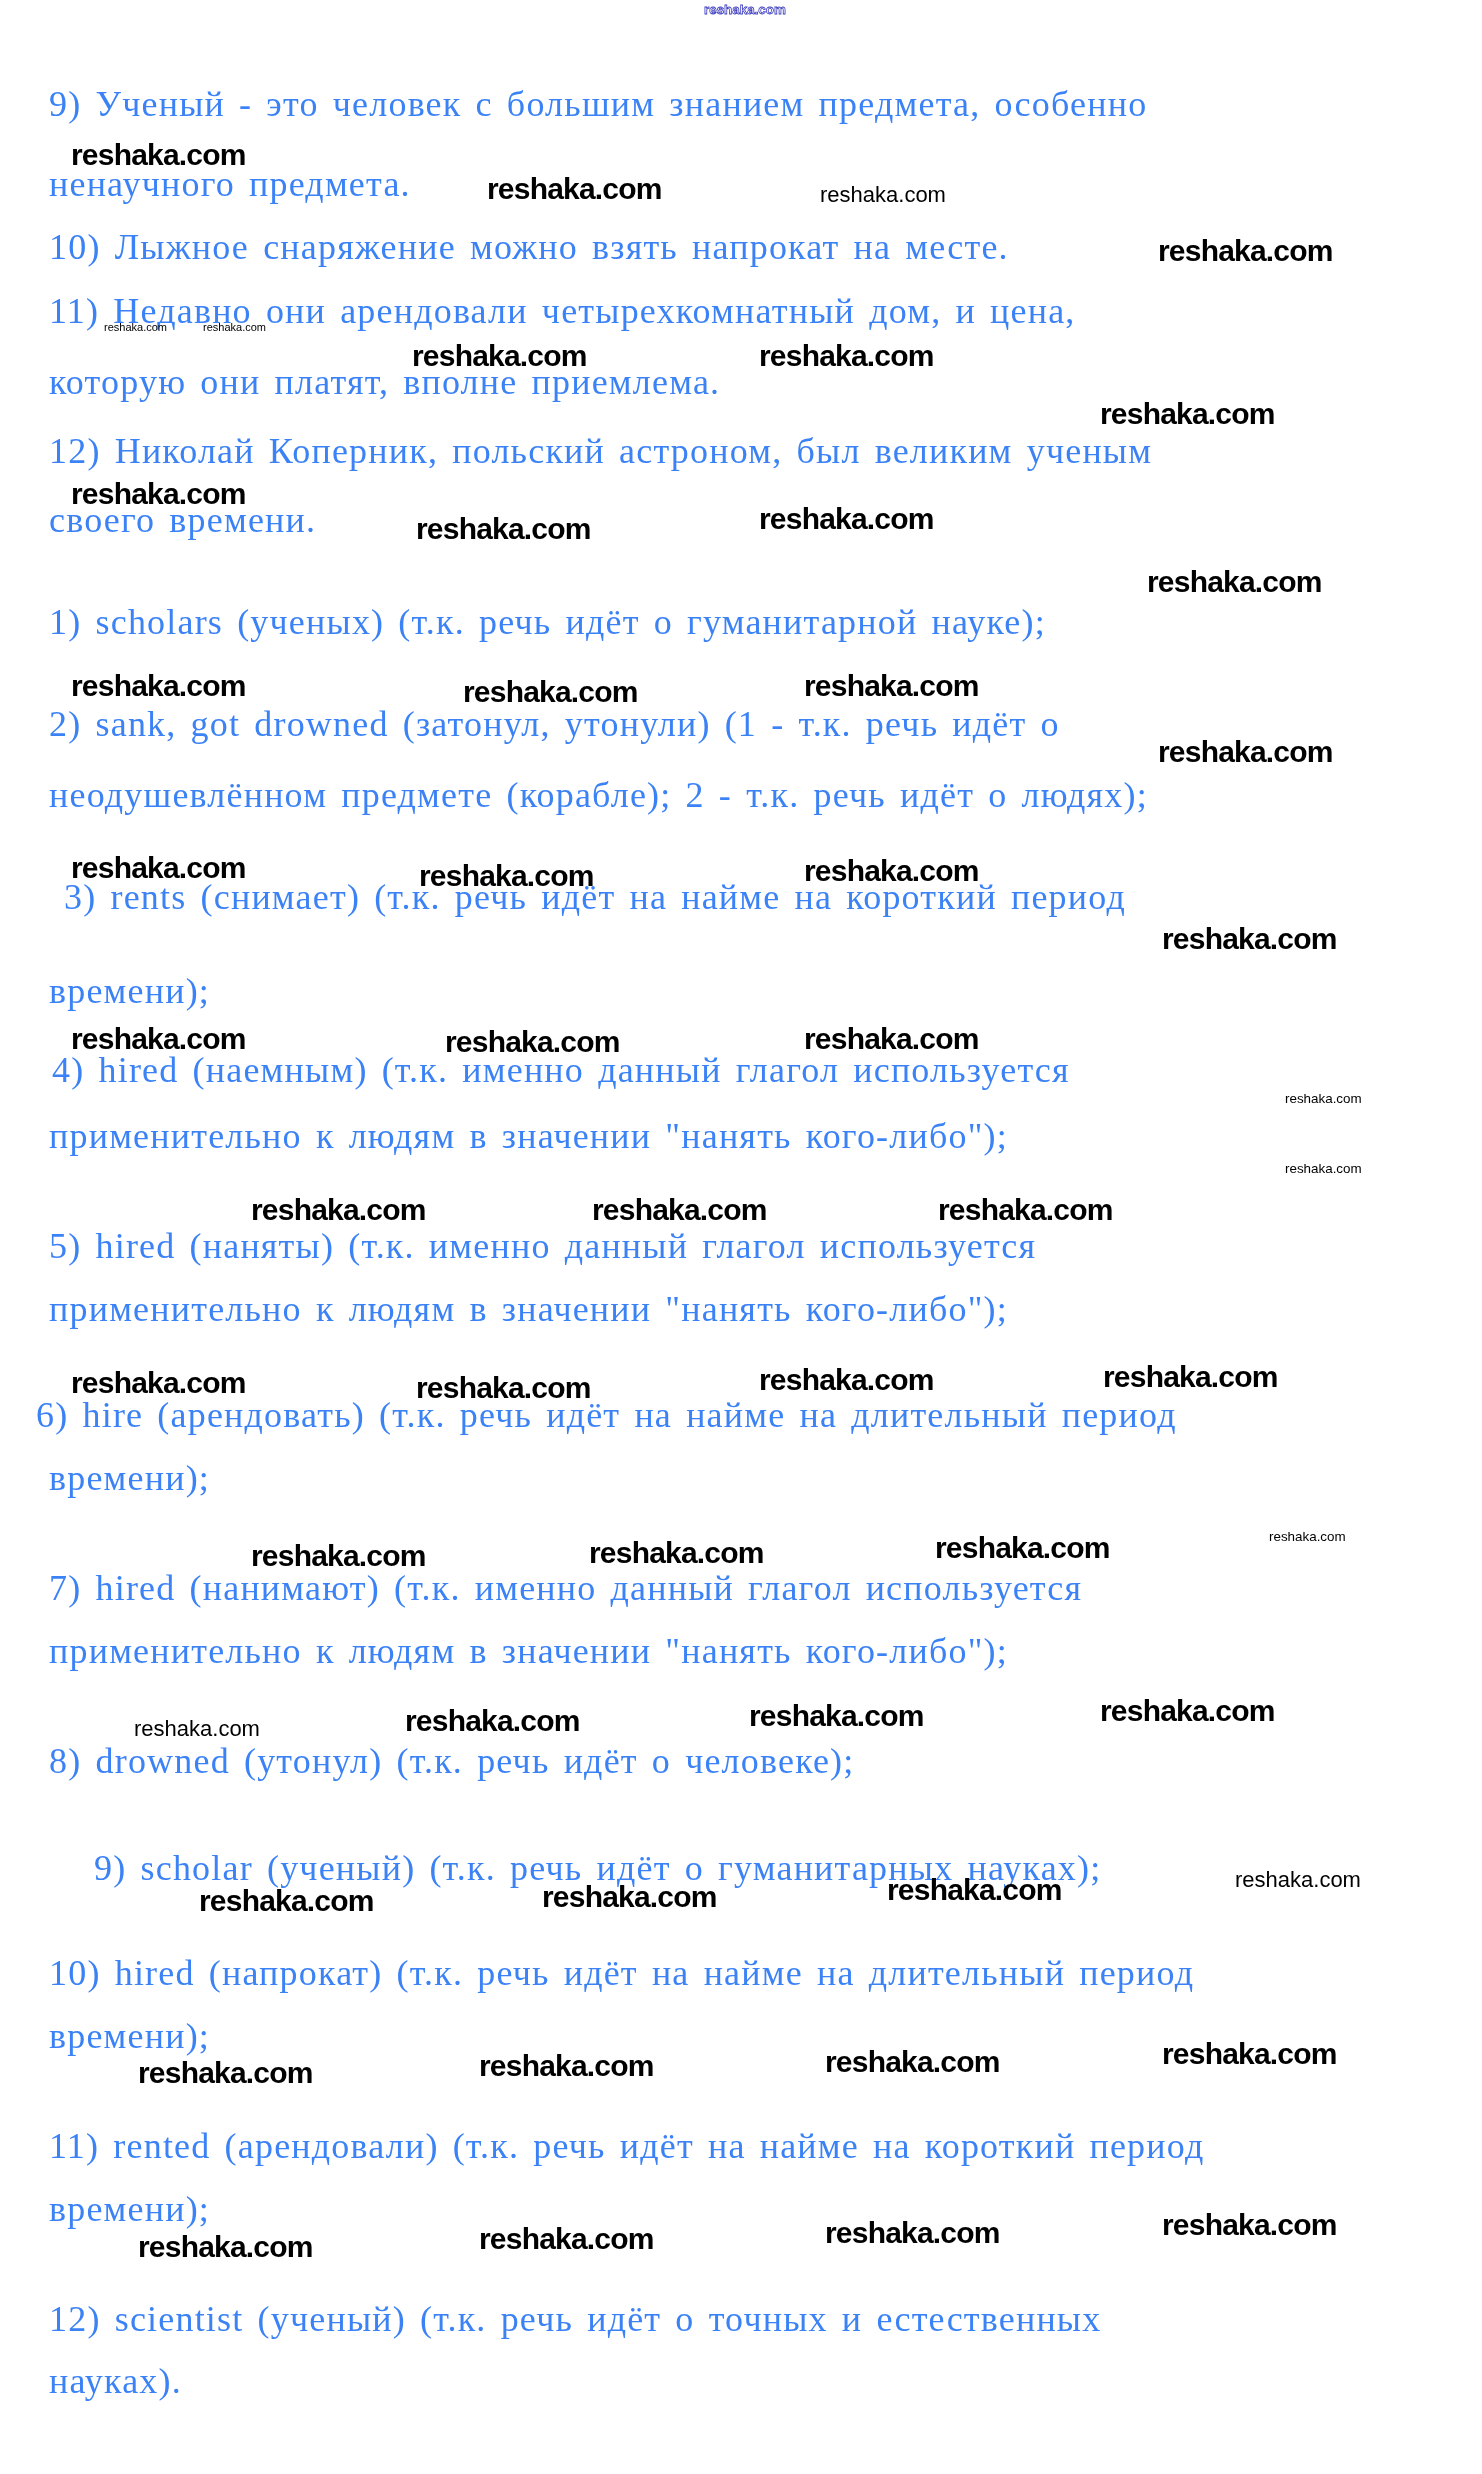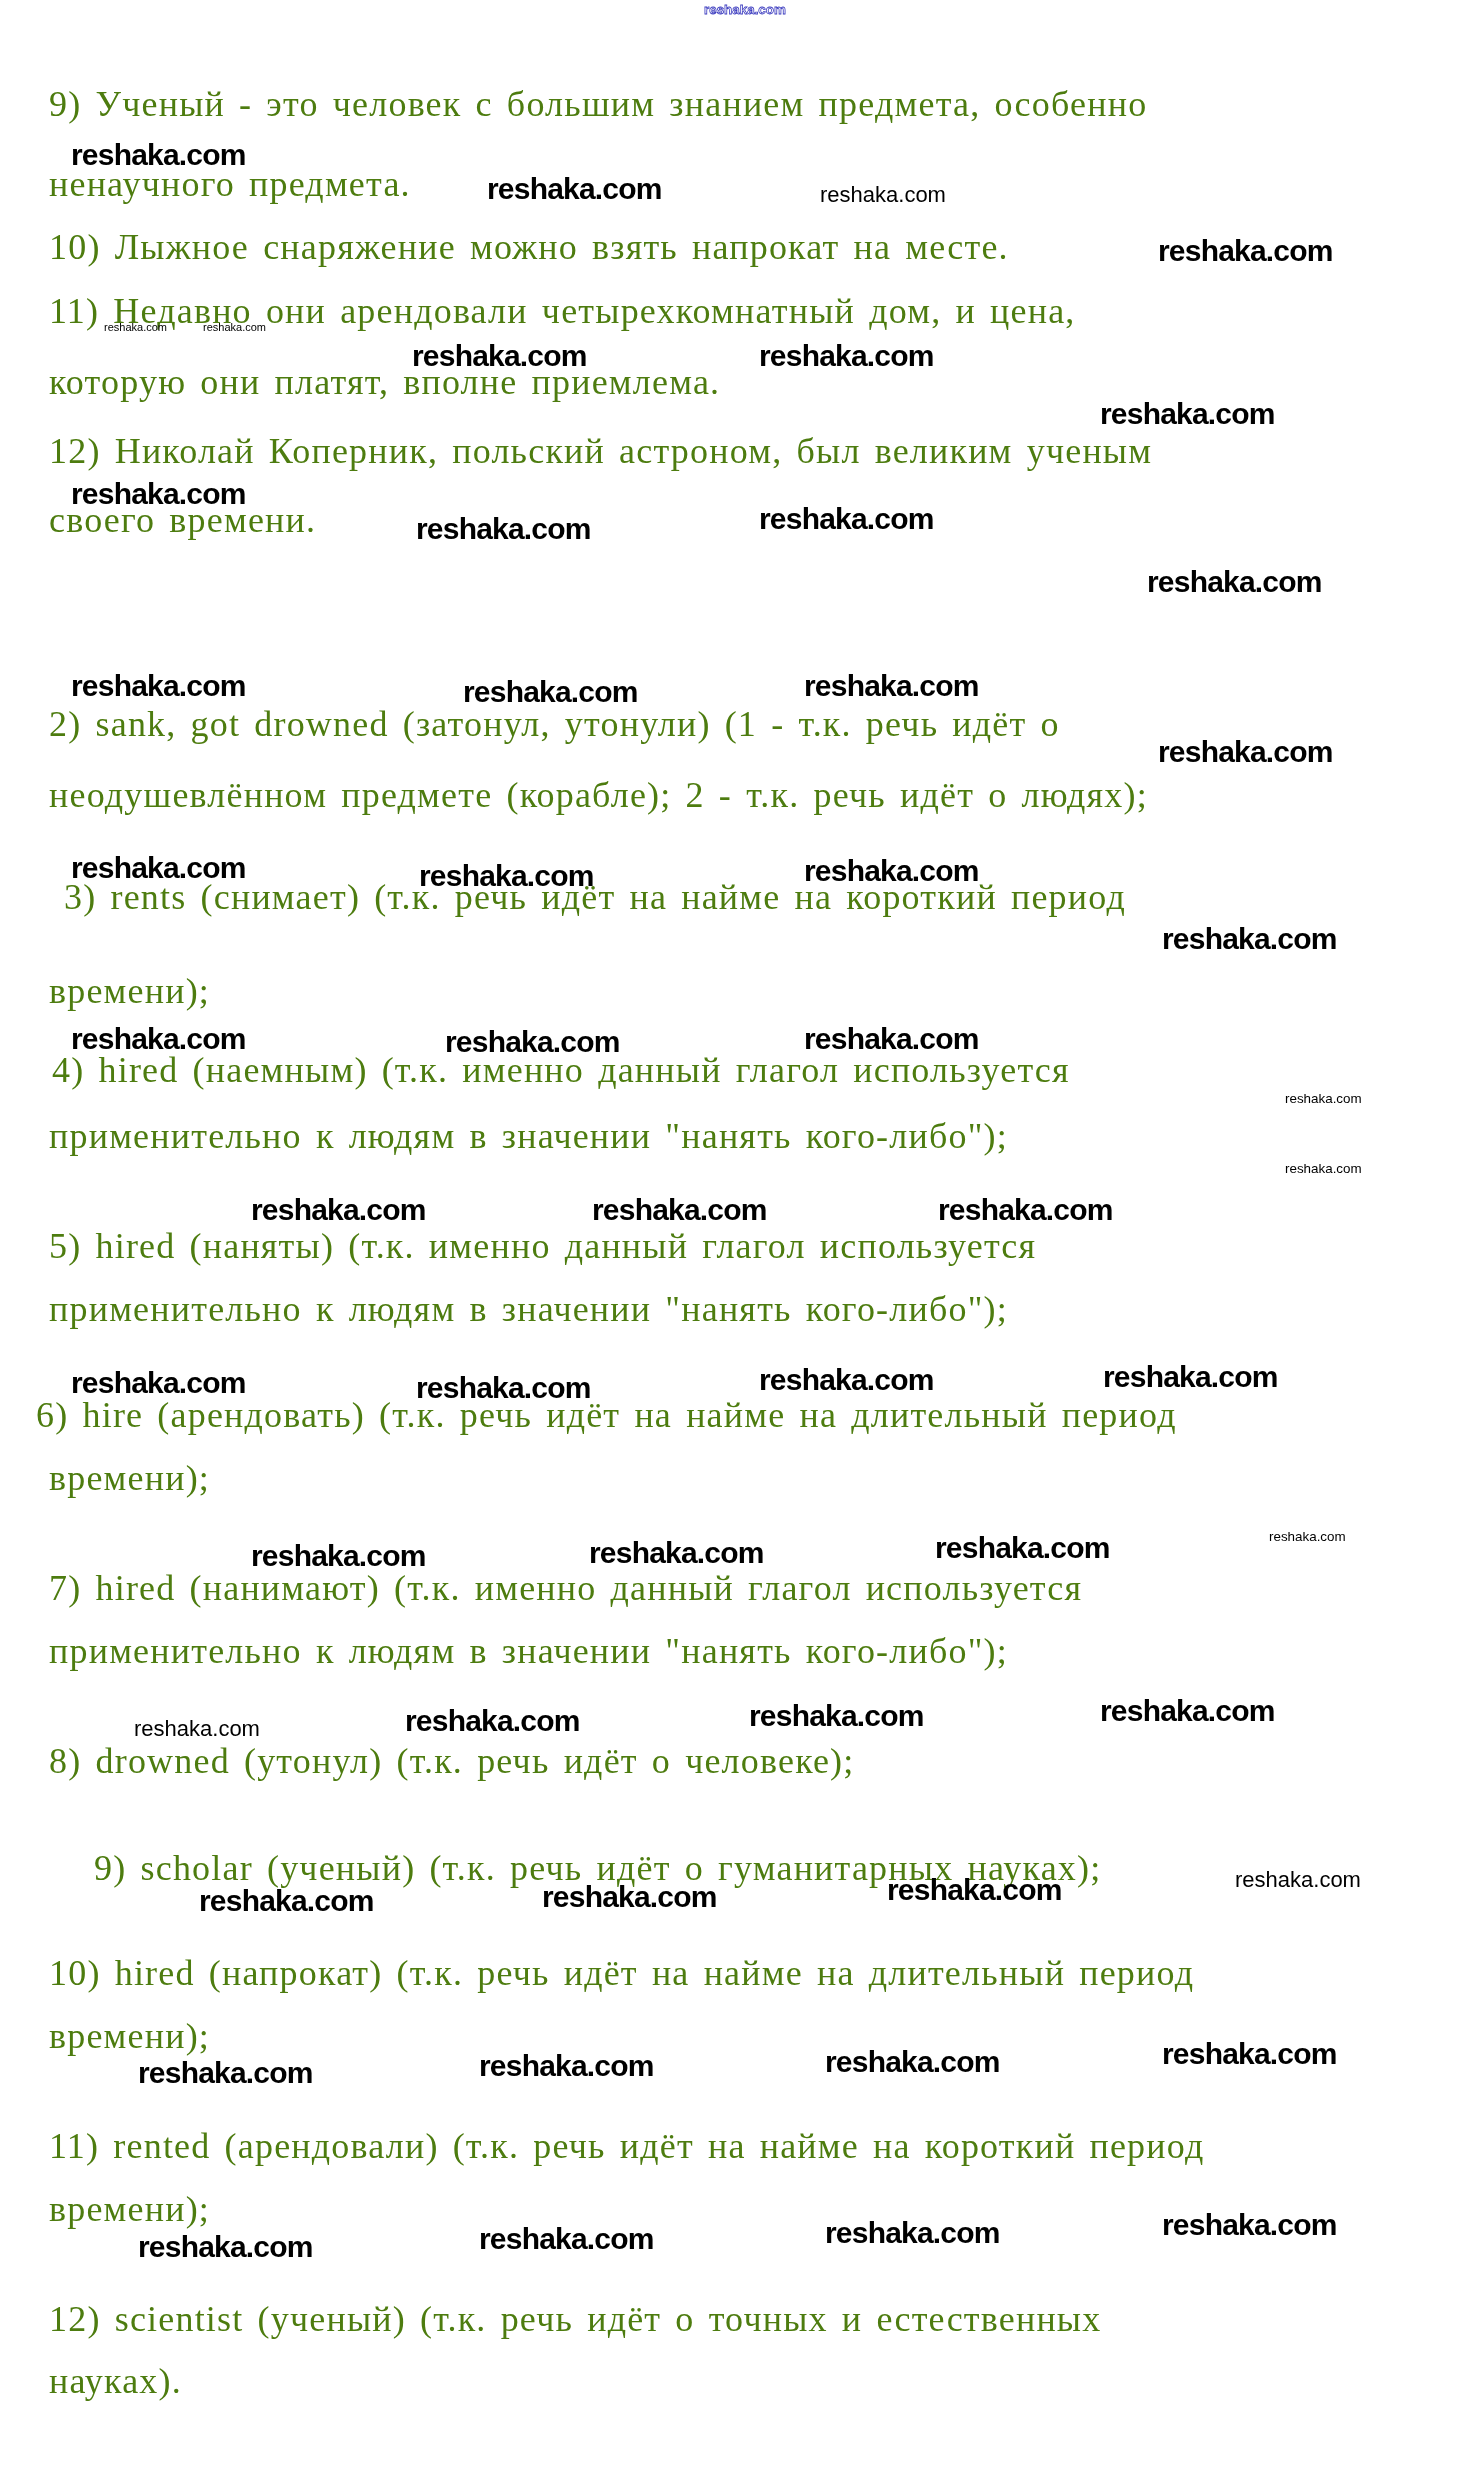--- a/index.html
+++ b/index.html
@@ -12,21 +12,21 @@
     width: 1420px;
     height: 2475px;
     background: #ffffff;
     overflow: hidden;
     font-family: "Liberation Serif", serif;
   }
   
   .tl {
     position: absolute;
     white-space: nowrap;
-    color: #4d7c0f;
+    color: #3b82f6;
     font-size: 36px;
     line-height: 1.1;
     letter-spacing: 1.2px;
     word-spacing: 3.9px;
   }
   
   .wm {
     position: absolute;
     white-space: nowrap;
     font-family: "Liberation Sans", sans-serif;
@@ -51,20 +51,21 @@
 
   <div class="wm wm-blue" style="left:704px; top:3.1px;">reshaka.com</div>
 
   <div class="tl" style="left:49px; top:85px;">9) Ученый - это человек с большим знанием предмета, особенно</div>
   <div class="tl" style="left:49px; top:165px;">ненаучного предмета.</div>
   <div class="tl" style="left:49px; top:228px;">10) Лыжное снаряжение можно взять напрокат на месте.</div>
   <div class="tl" style="left:49px; top:292px;">11) Недавно они арендовали четырехкомнатный дом, и цена,</div>
   <div class="tl" style="left:49px; top:363px;">которую они платят, вполне приемлема.</div>
   <div class="tl" style="left:49px; top:432px;">12) Николай Коперник, польский астроном, был великим ученым</div>
   <div class="tl" style="left:49px; top:501px;">своего времени.</div>
+  <div class="tl" style="left:49px; top:603px;">1) scholars (ученых) (т.к. речь идёт о гуманитарной науке);</div>
   <div class="tl" style="left:49px; top:705px;">2) sank, got drowned (затонул, утонули) (1 - т.к. речь идёт о</div>
   <div class="tl" style="left:49px; top:776px;">неодушевлённом предмете (корабле); 2 - т.к. речь идёт о людях);</div>
   <div class="tl" style="left:64px; top:878px;">3) rents (снимает) (т.к. речь идёт на найме на короткий период</div>
   <div class="tl" style="left:49px; top:972px;">времени);</div>
   <div class="tl" style="left:52px; top:1051px;">4) hired (наемным) (т.к. именно данный глагол используется</div>
   <div class="tl" style="left:49px; top:1117px;">применительно к людям в значении "нанять кого-либо");</div>
   <div class="tl" style="left:49px; top:1227px;">5) hired (наняты) (т.к. именно данный глагол используется</div>
   <div class="tl" style="left:49px; top:1290px;">применительно к людям в значении "нанять кого-либо");</div>
   <div class="tl" style="left:36px; top:1396px;">6) hire (арендовать) (т.к. речь идёт на найме на длительный период</div>
   <div class="tl" style="left:49px; top:1459px;">времени);</div>

